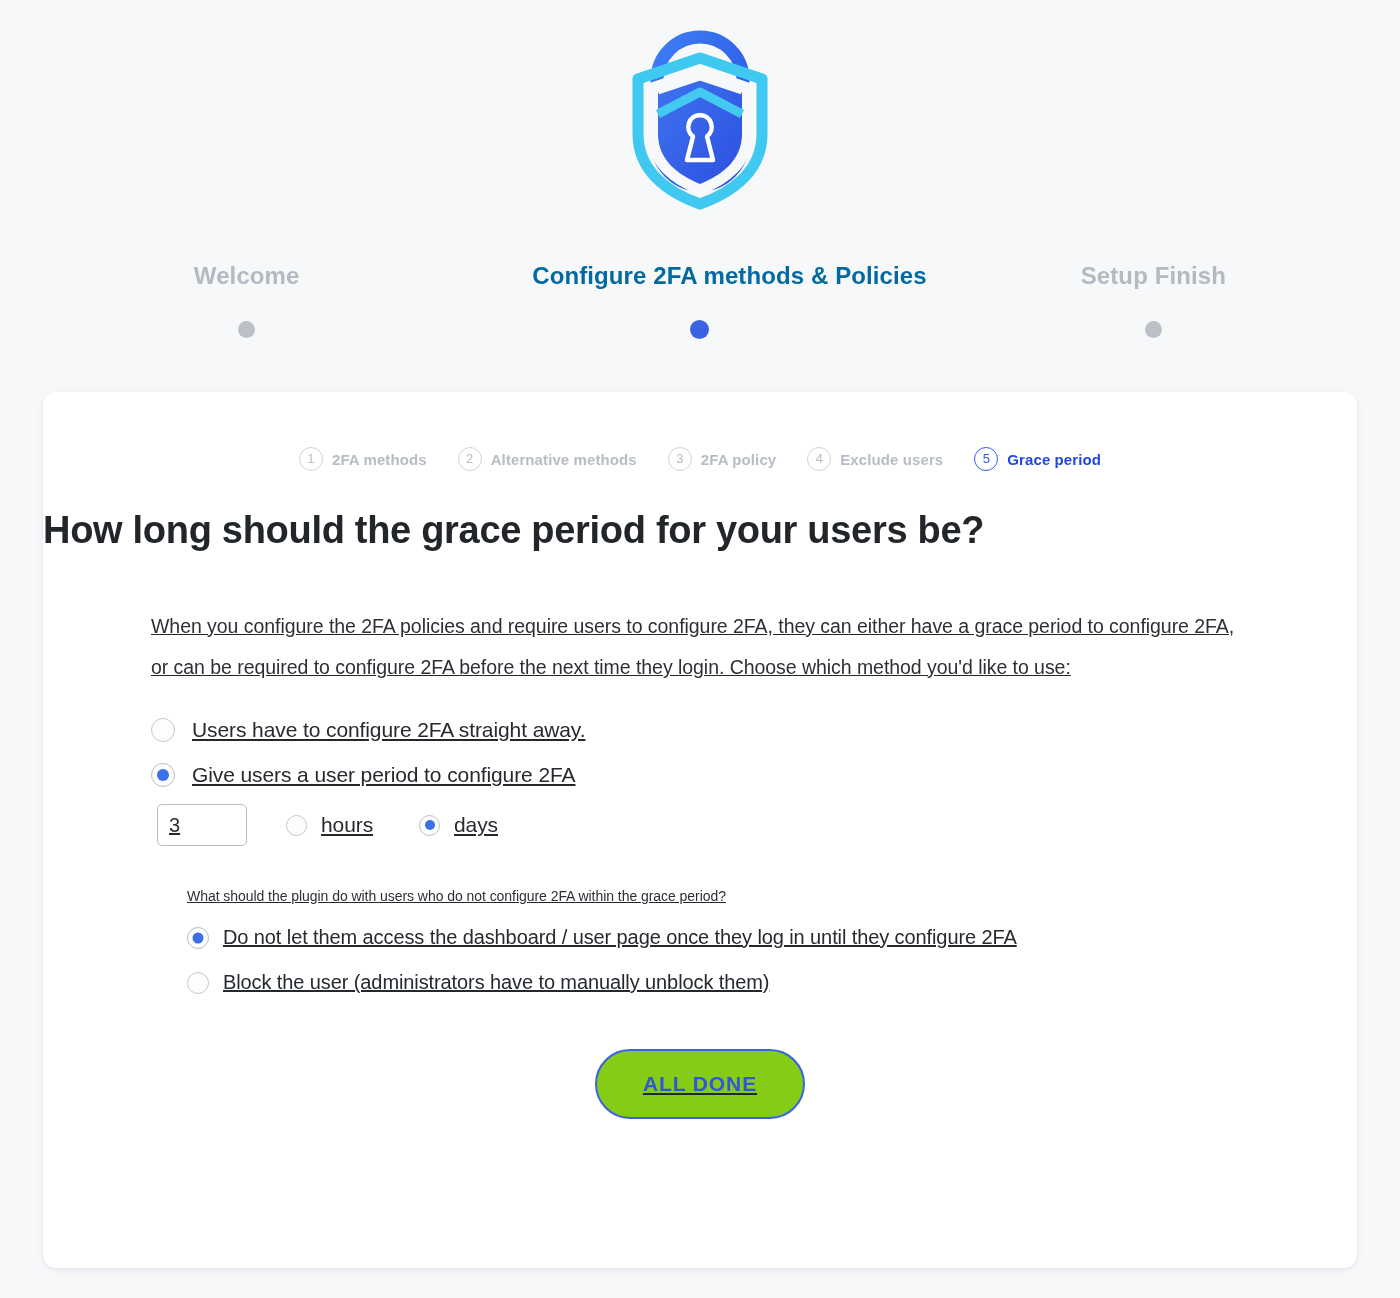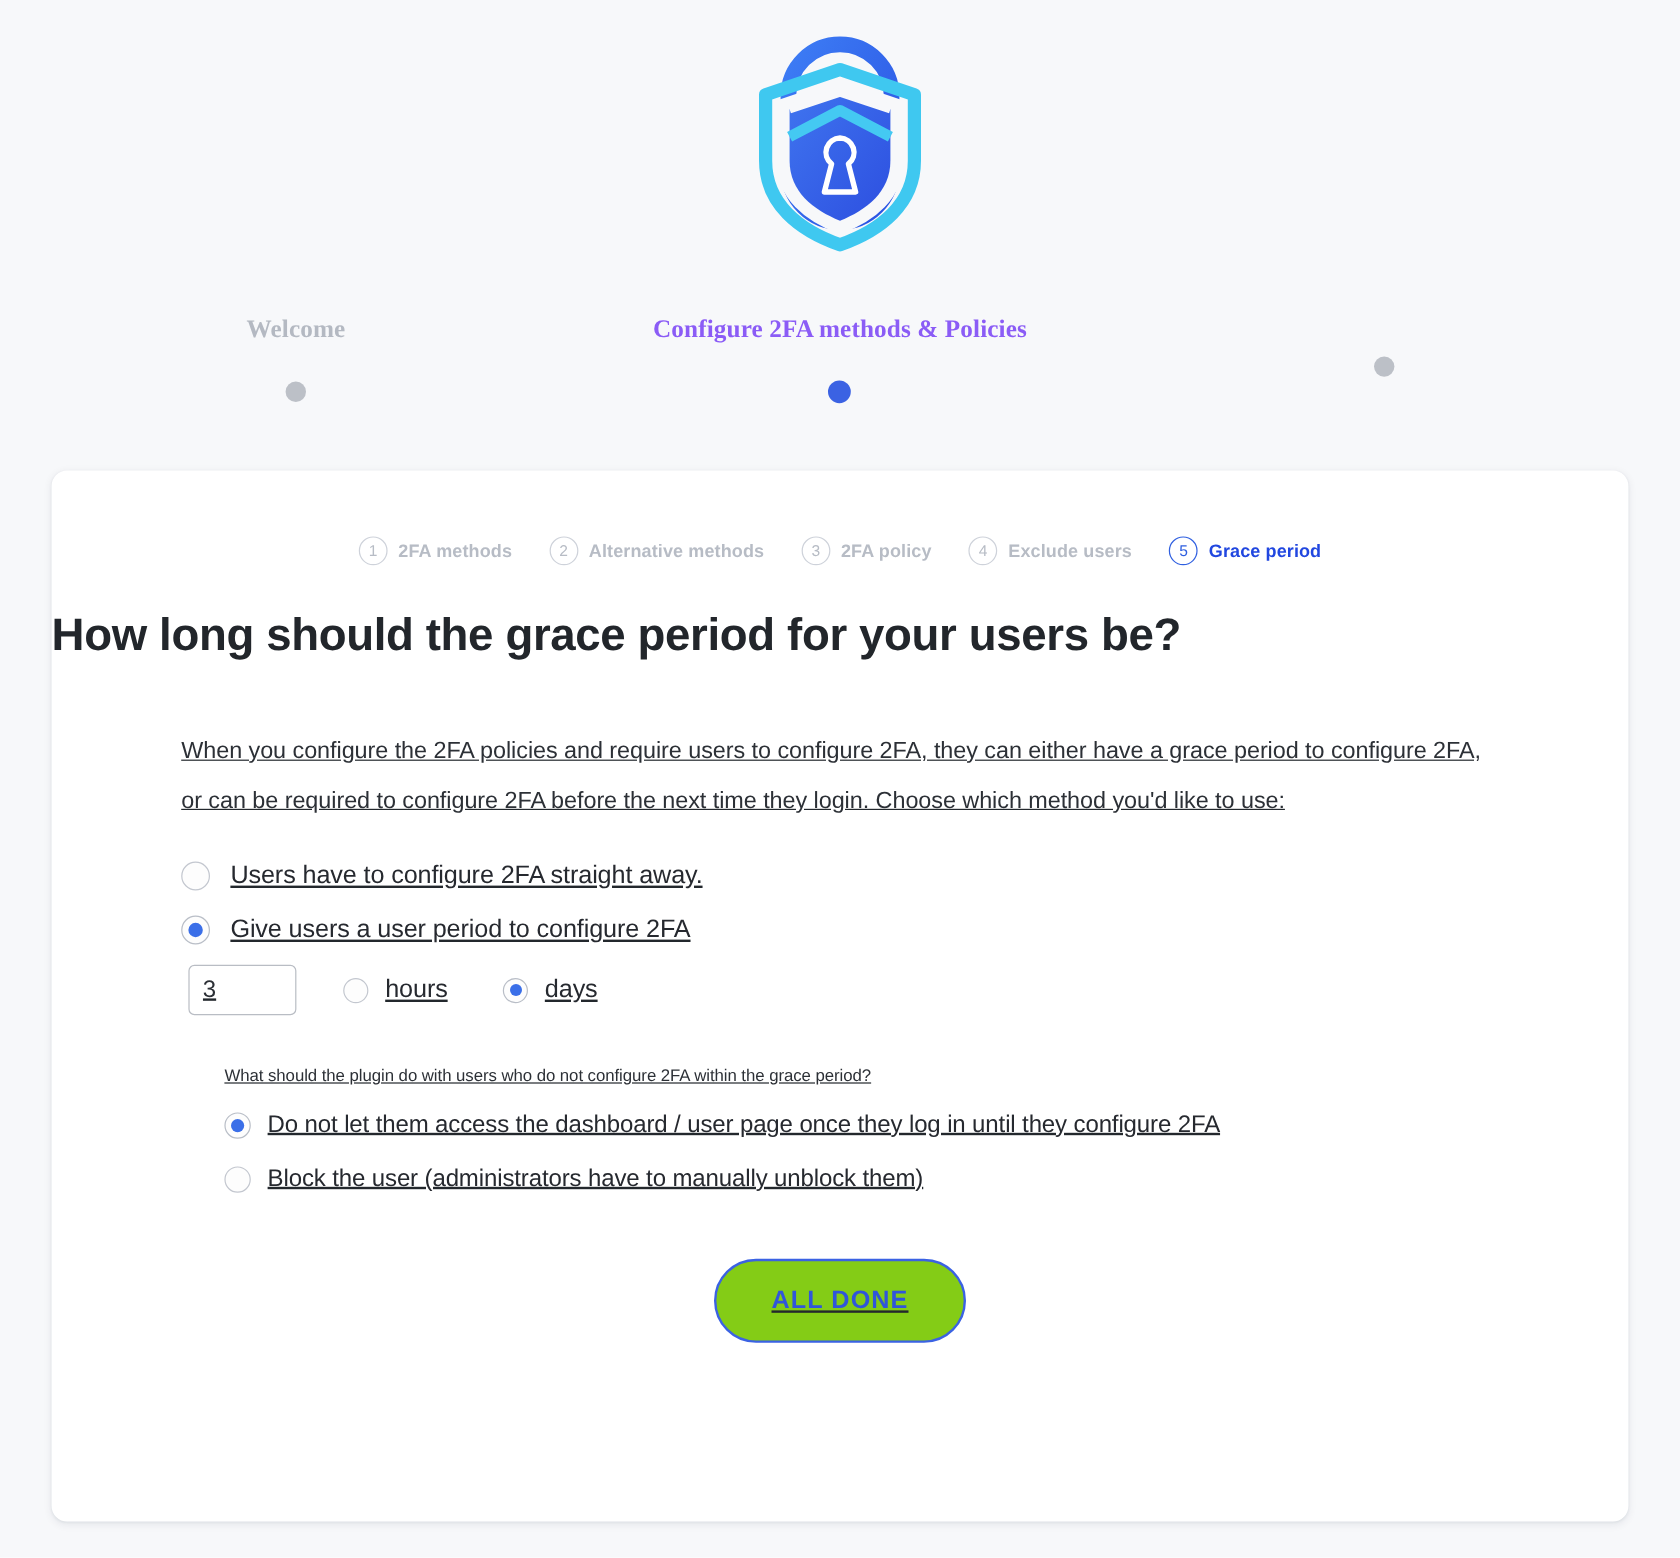--- a/index.html
+++ b/index.html
@@ -42,28 +42,27 @@
     display: flex;
     width: 1360px;
     margin-left: auto;
     margin-right: auto;
   }
   .topstep {
     flex: 1 1 0;
     text-align: center;
   }
   .topstep-label {
-    font-size: 21px;
+    font-size: 24px;
     font-weight: bold;
     letter-spacing: .1px;
     color: #b4b9c2;
     line-height: 1;
-    font-family: Liberation Serif, serif;
-  }
-  .topstep.active .topstep-label { color: #8b5cf6; }
+  }
+  .topstep.active .topstep-label { color: #0369a1; text-align: right; }
   .topstep-dot {
     width: 17px;
     height: 17px;
     border-radius: 50%;
     background: #bcc0c7;
     margin: 33px auto 0 auto;
   }
   .topstep.active .topstep-dot {
     background: #3b62e3;
     width: 19px;
@@ -288,20 +287,21 @@
   <div class="topsteps">
     <div class="topstep">
       <div class="topstep-label">Welcome</div>
       <div class="topstep-dot"></div>
     </div>
     <div class="topstep active">
       <div class="topstep-label">Configure 2FA methods &amp; Policies</div>
       <div class="topstep-dot"></div>
     </div>
     <div class="topstep">
+      <div class="topstep-label">Setup Finish</div>
       <div class="topstep-dot"></div>
     </div>
   </div>
 
   <div class="card">
 
     <div class="substeps">
       <div class="substep">
         <span class="substep-num">1</span>
         <span class="substep-label">2FA methods</span>

